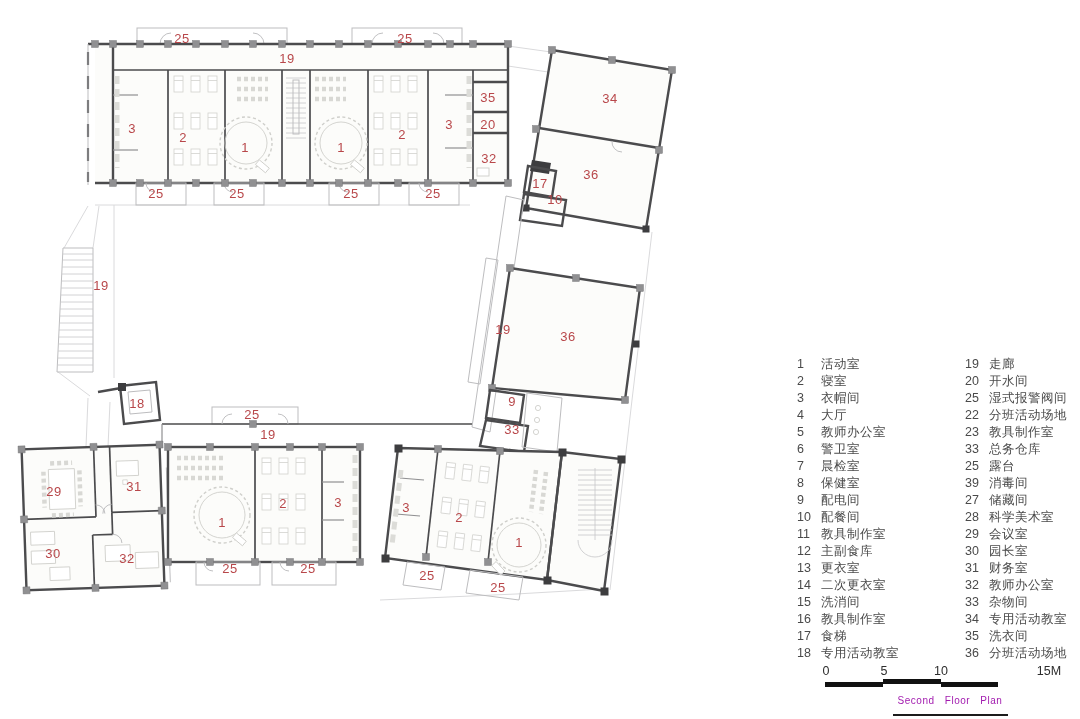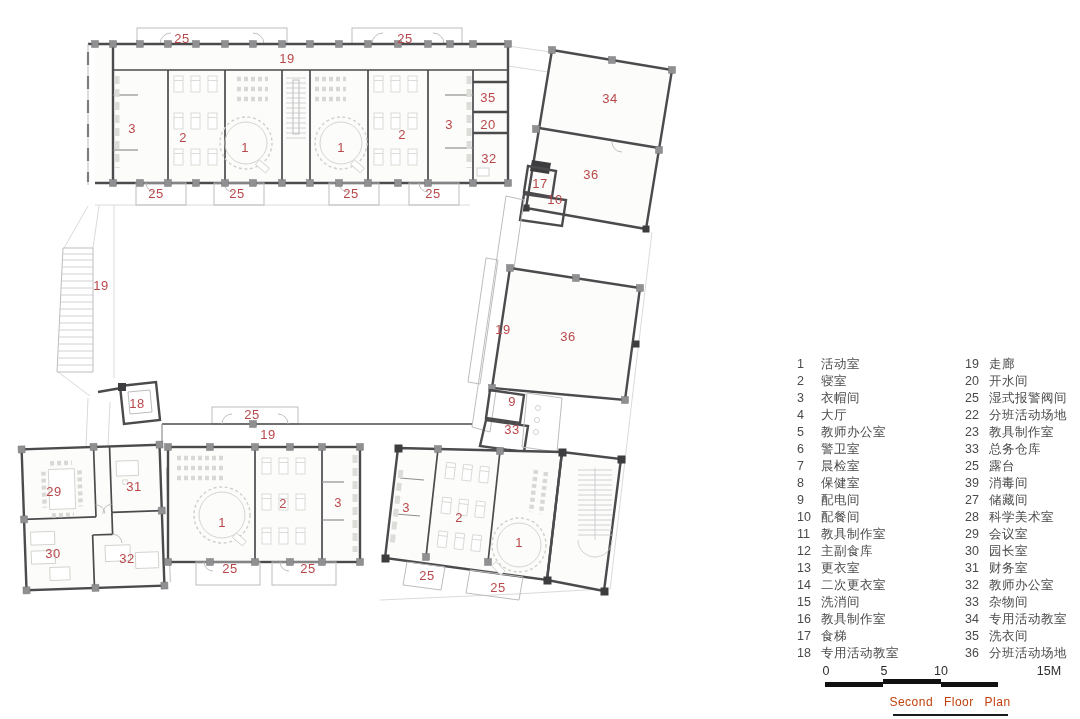--- a/index.html
+++ b/index.html
@@ -39,21 +39,21 @@
 
   
   .overlay{position:absolute;inset:0;pointer-events:none;}
   .scale-num{position:absolute;top:664px;transform:translateX(-50%);
              font-size:12.5px;color:#2d2d2d;}
   .scale-seg{position:absolute;height:5px;background:#111;}
   .seg-a{left:825px;top:682px;width:58px;}
   .seg-b{left:883px;top:679px;width:58px;}
   .seg-c{left:941px;top:682px;width:57px;}
   .plan-title{position:absolute;left:950px;top:695px;transform:translateX(-50%);
-              font-size:12px;color:#c2410c;letter-spacing:.5px;word-spacing:7px;white-space:nowrap;}
+              font-size:10px;color:#a21caf;letter-spacing:.5px;word-spacing:7px;white-space:nowrap;}
   .title-line{position:absolute;left:893px;top:714px;width:115px;height:2px;background:#1c1c1c;}
 </style>
 </head>
 <body>
 
 <div class="stage">
 
   <svg width="1080" height="719" viewBox="0 0 1080 719">
 
     <g>

